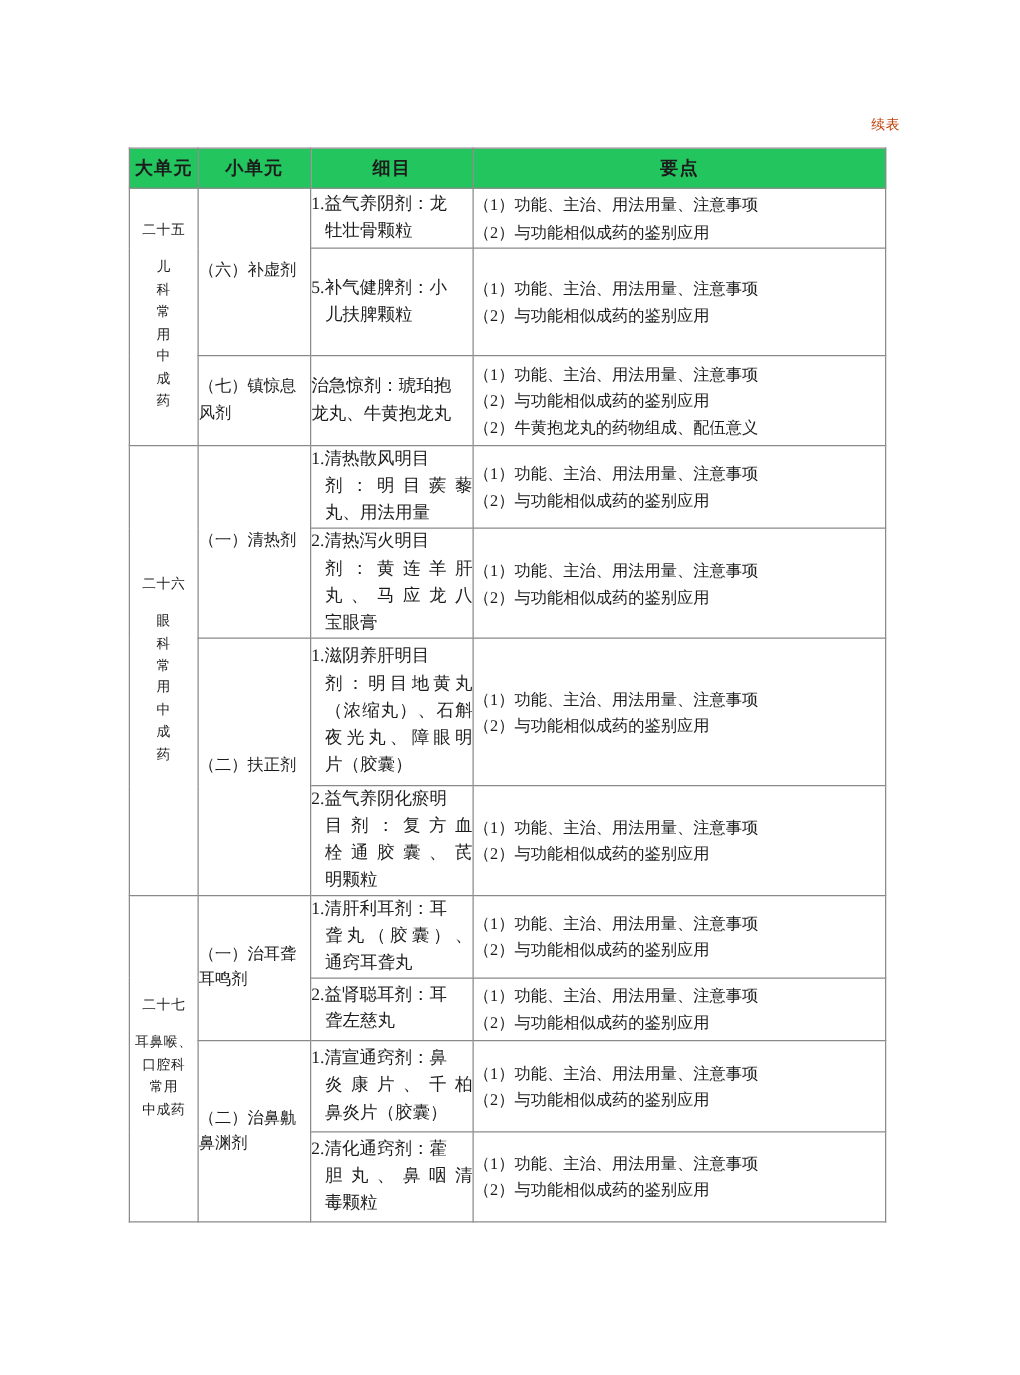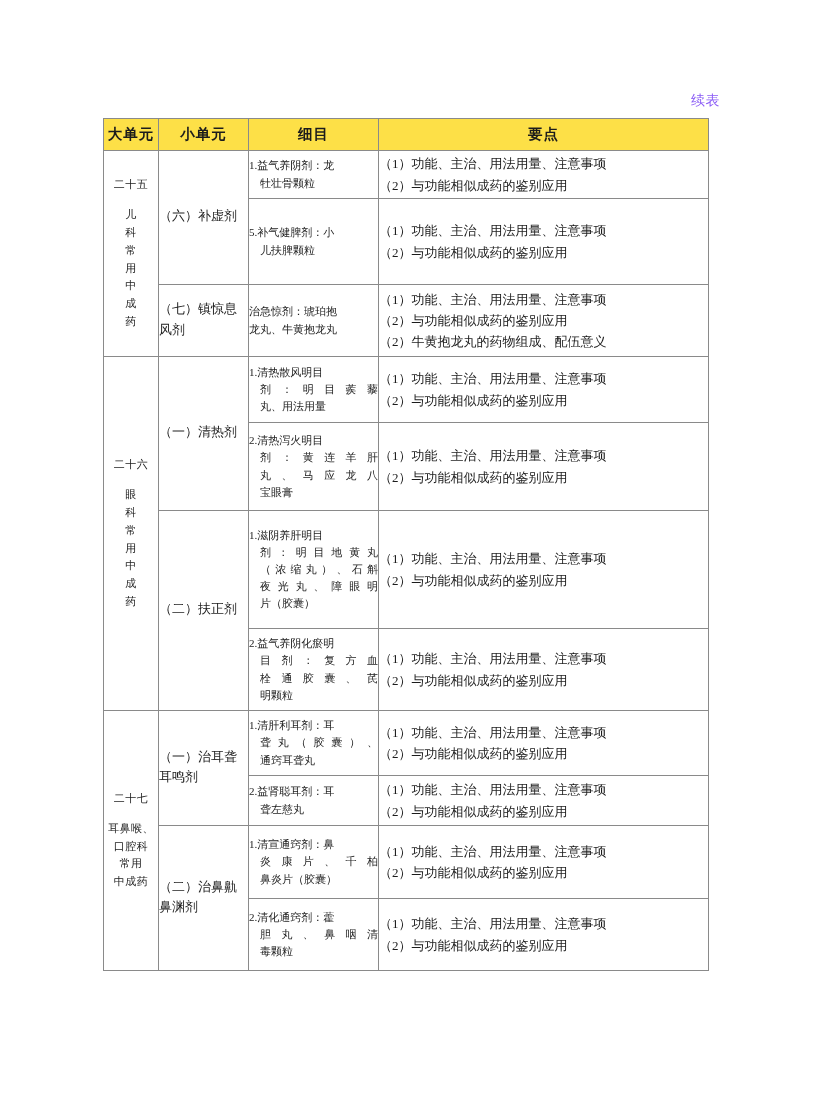--- a/index.html
+++ b/index.html
@@ -22,23 +22,23 @@
     left: 0; top: 0;
     width: 816px;
     height: 1100px;
   }
 
   
   .cont-label {
     position: absolute;
     right: 96px;
     top: 92px;
-    font-size: 14px;
+    font-size: 11px;
     letter-spacing: 0.5px;
-    color: #8b5cf6;
+    color: #c2410c;
   }
 
   
   .tbl-wrap {
     position: absolute;
     left: 103px;
     top: 118px;
     width: 605px;
   }
   table.main {
@@ -55,21 +55,21 @@
   table.main th,
   table.main td {
     border: 0.9px solid #8a8a8a;
     vertical-align: middle;
     padding: 0;
     color: #1c1c1c;
   }
 
   
   thead th {
-    background: #fde047;
+    background: #22c55e;
     height: 31px;
     font-size: 14.5px;
     font-weight: bold;
     text-align: center;
     letter-spacing: 1px;
     font-family: "Liberation Sans", "DejaVu Sans", sans-serif;
   }
 
   
   td.bigunit {
@@ -96,21 +96,21 @@
   td.smallunit {
     font-size: 13px;
     line-height: 1.55;
     padding: 4px 5px 4px 6px;
     text-align: left;
   }
   td.smallunit .su-line { display: block; white-space: nowrap; font-family: Liberation Mono, monospace; }
 
   
   td.detail {
-    font-size: 11px;
+    font-size: 14px;
     line-height: 1.55;
     padding: 5px 4px 5px 5px;
     text-align: left;
   }
   td.detail .d-first {
     display: block;
     white-space: nowrap;
   }
   td.detail .d-rest {
     display: block;

